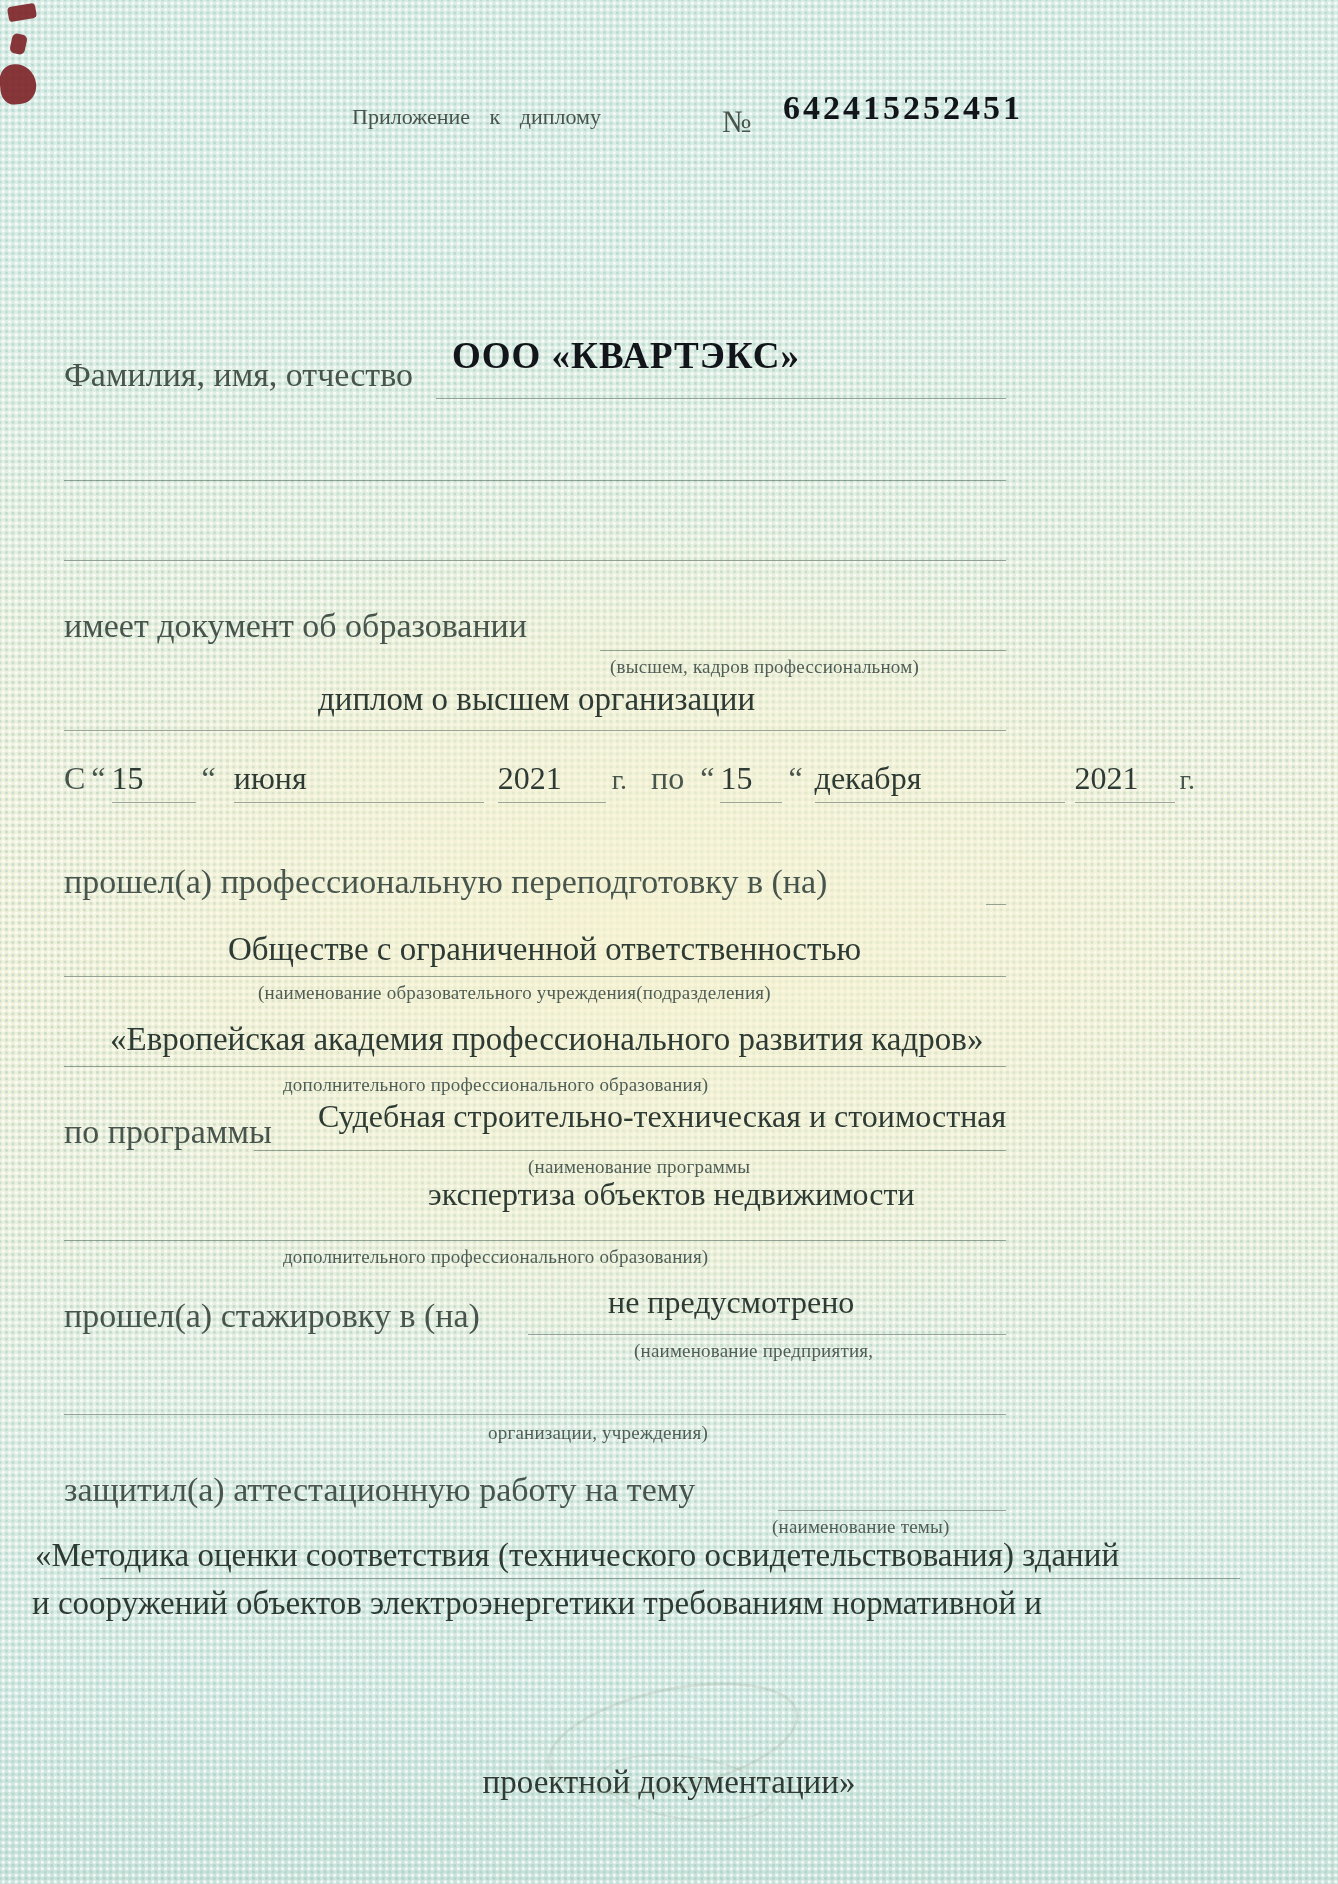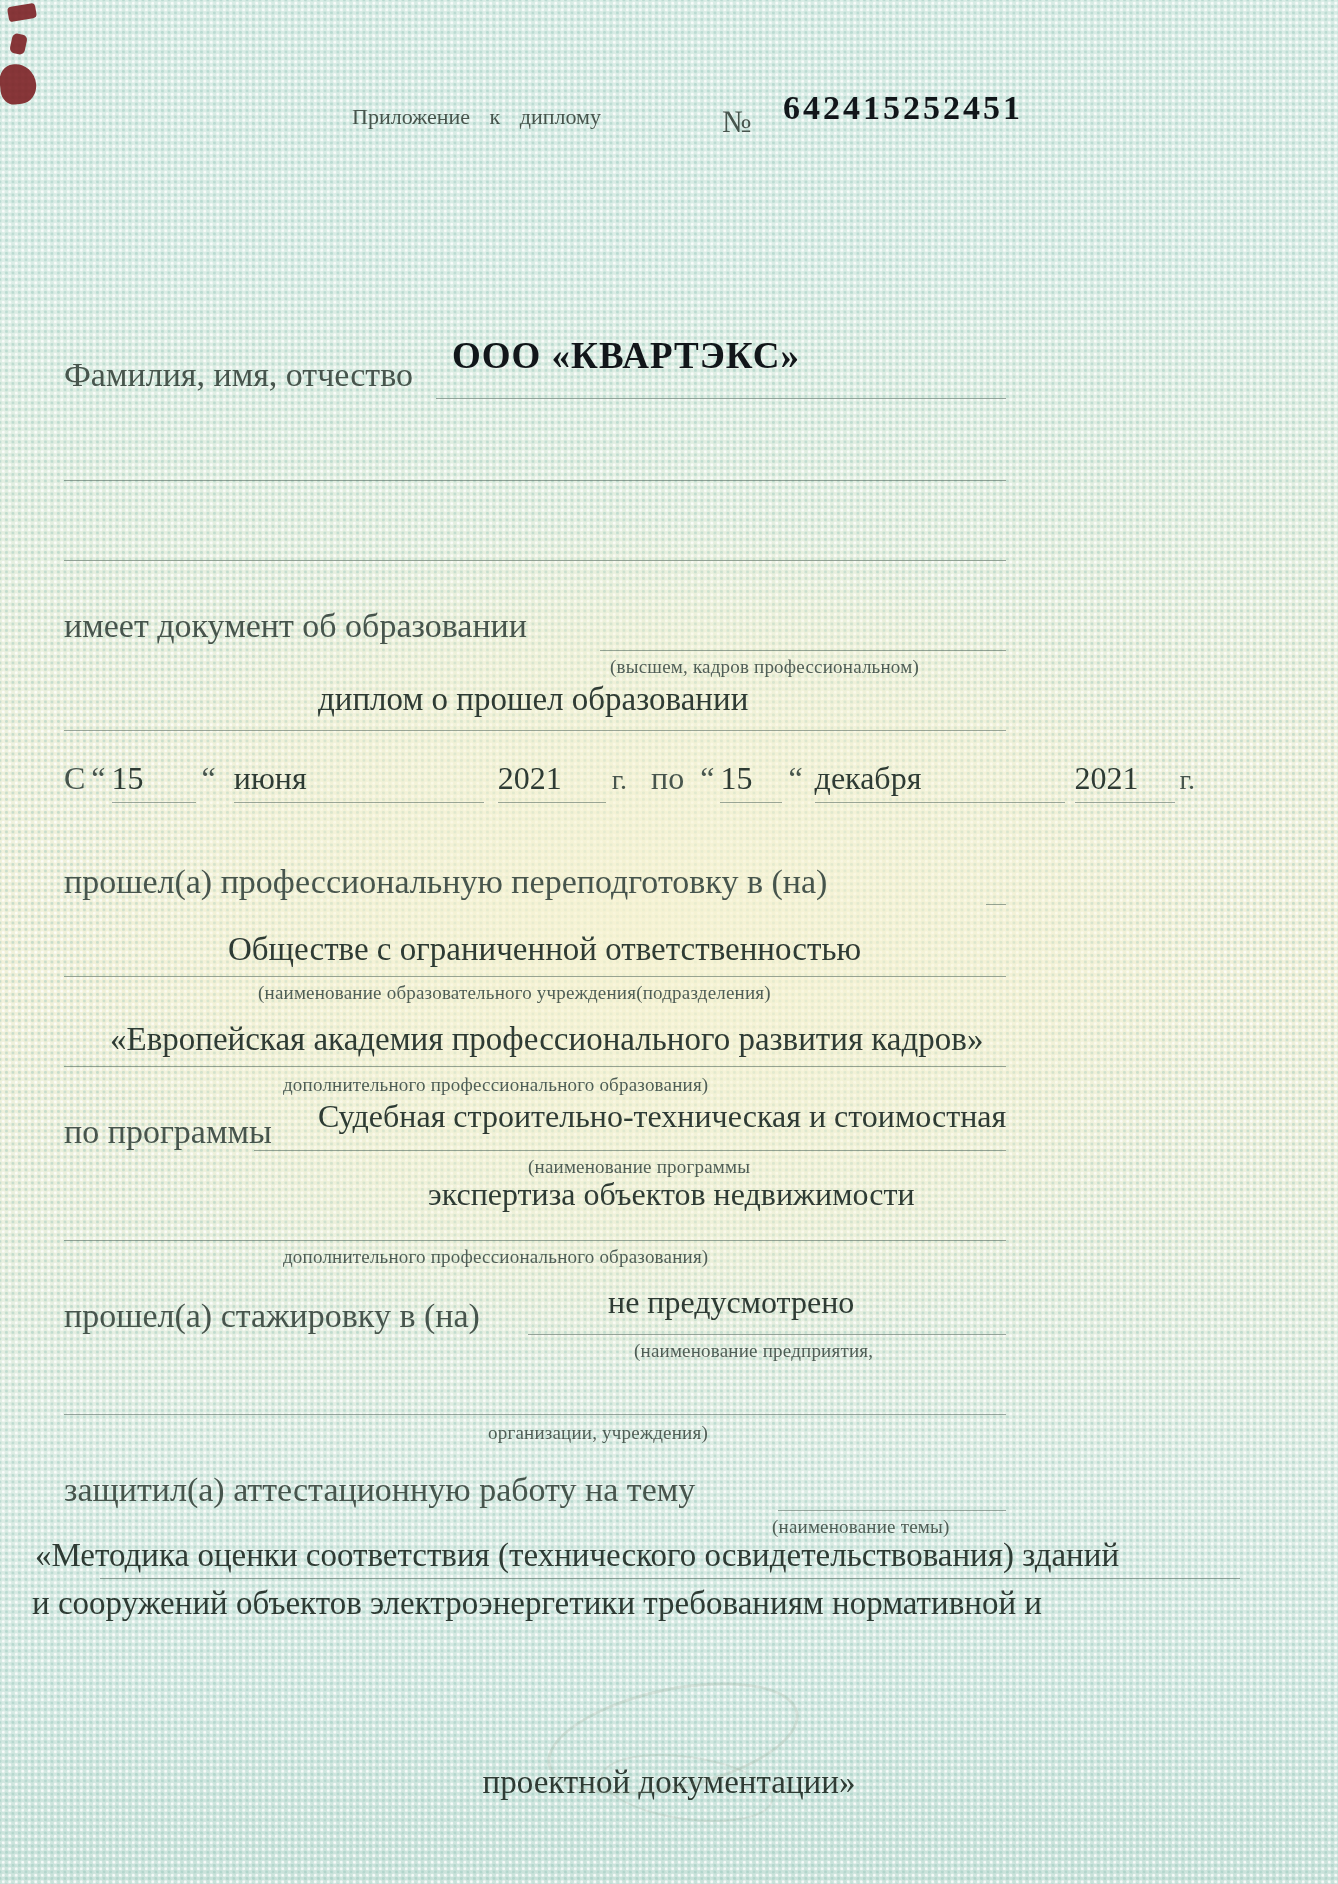--- a/index.html
+++ b/index.html
@@ -60,21 +60,21 @@
     <div class="t dark" style="left:452px;top:334px;font-size:37px;letter-spacing:1px;">ООО «КВАРТЭКС»</div>
     <div class="t lbl" style="left:64px;top:355px;font-size:34px;">Фамилия, имя, отчество</div>
     <div class="ul" style="left:436px;top:398px;width:570px;"></div>
 
     <div class="ul" style="left:64px;top:480px;width:942px;"></div>
     <div class="ul" style="left:64px;top:560px;width:942px;"></div>
 
     <div class="t lbl" style="left:64px;top:606px;font-size:34px;">имеет документ об образовании</div>
     <div class="ul" style="left:600px;top:650px;width:406px;"></div>
     <div class="t cap" style="left:610px;top:656px;">(высшем, кадров профессиональном)</div>
-    <div class="t fillv" style="left:318px;top:680px;font-size:33px;">диплом о прошел образовании</div>
+    <div class="t fillv" style="left:318px;top:680px;font-size:33px;">диплом о высшем организации</div>
     <div class="ul" style="left:64px;top:730px;width:942px;"></div>
 
     <div class="dates" style="left:64px;top:760px;">
       <span class="lbl">С</span>
       <span class="lbl q">“</span>
       <span class="uline fillv" style="width:84px;">15</span>
       <span class="lbl q">“</span>
       <span class="uline fillv" style="width:250px;margin-left:12px;">июня</span>
       <span class="uline fillv" style="width:108px;margin-left:14px;">2021</span>
       <span class="lbl" style="margin-left:6px;font-size:28px;">г.</span>

